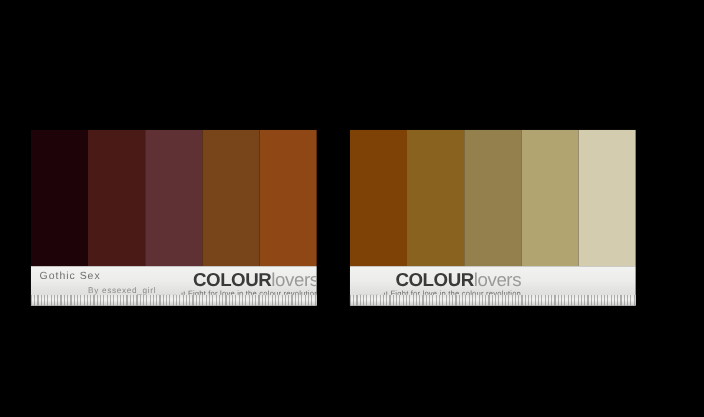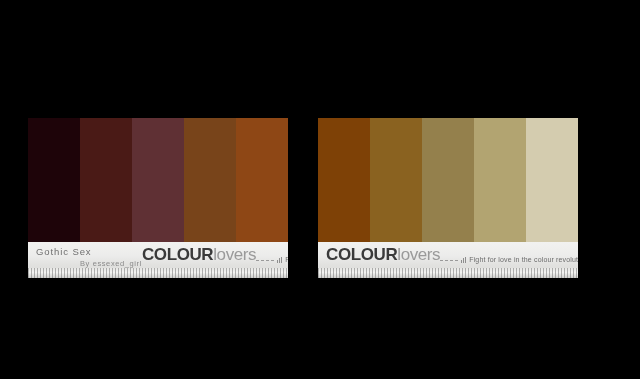--- a/index.html
+++ b/index.html
@@ -75,21 +75,21 @@
     font-size: 7.5px;
     color: #8a8a8a;
     letter-spacing: 0.6px;
     white-space: nowrap;
     margin-top: 2px;
     padding-left: 44px;
   }
 
   .brand-block {
     display: flex;
-    flex-direction: row;
+    flex-direction: column;
     align-items: flex-end;
     padding-right: 4px;
   }
   .brand-wordmark {
     font-size: 17px;
     letter-spacing: -0.4px;
     white-space: nowrap;
     line-height: 1;
     font-family: "Liberation Sans", sans-serif;
   }

